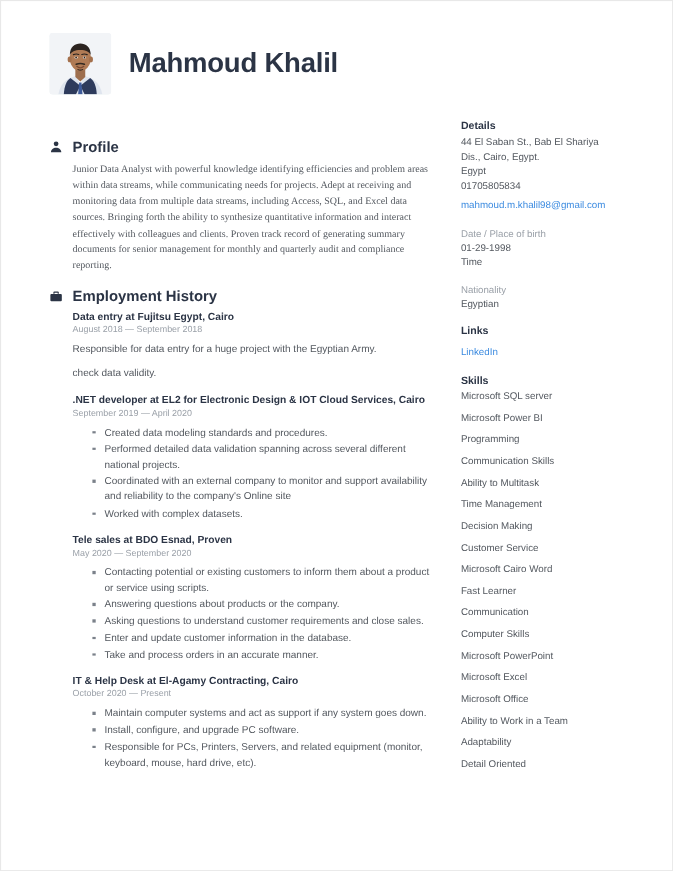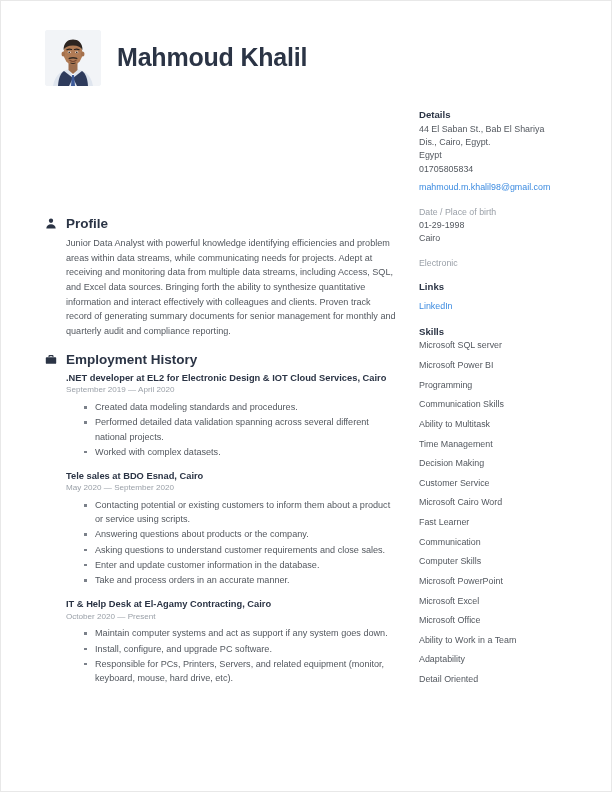--- a/index.html
+++ b/index.html
@@ -88,20 +88,21 @@
     color: #2b3445;
   }
 
   .section-body { padding-left: 21px; }
 
   .profile-text {
     font-size: 9.1px;
     line-height: 1.62;
     color: #53585f;
     text-align: left;
+    font-family: Liberation Serif, serif;
   }
 
   
   .job { margin-bottom: 11px; }
   .job:last-child { margin-bottom: 0; }
 
   .job-title {
     font-size: 9.3px;
     font-weight: bold;
     color: #2b3445;
@@ -245,33 +246,40 @@
           <span class="sec-icon">
             <svg viewBox="0 0 24 24">
                 <path d="M9 3 h6 a2 2 0 0 1 2 2 v2 h-2.2 V5.4 H9.2 V7 H7 V5 a2 2 0 0 1 2-2 Z"></path>
                 <rect x="1.6" y="7.4" width="20.8" height="13.2" rx="1.8"></rect>
               </svg>
           </span>
           <span class="section-title">Employment History</span>
         </div>
         <div class="section-body">
 
+          <div class="job">
+            <div class="job-title">Data entry at Fujitsu Egypt, Cairo</div>
+            <div class="job-dates">August 2018 — September 2018</div>
+            <p class="job-desc">Responsible for data entry for a huge project with the Egyptian Army.</p>
+            <p class="job-desc">check data validity.</p>
+          </div>
 
           <div class="job">
             <div class="job-title">.NET developer  at EL2 for Electronic Design &amp; IOT Cloud Services, Cairo</div>
             <div class="job-dates">September 2019 — April 2020</div>
             <ul class="bullets">
               <li>Created data modeling standards and procedures.</li>
               <li>Performed detailed data validation spanning across several different national projects.</li>
+              <li>Coordinated with an external company to monitor and support  availability and reliability to the company's Online site</li>
               <li>Worked with complex datasets.</li>
             </ul>
           </div>
 
           <div class="job">
-            <div class="job-title">Tele sales at BDO Esnad, Cairo</div>
+            <div class="job-title">Tele sales at BDO Esnad, Proven</div>
             <div class="job-dates">May 2020 — September 2020</div>
             <ul class="bullets">
               <li>Contacting potential or existing customers to inform them about a product or service using scripts.</li>
               <li>Answering questions about products or the company.</li>
               <li>Asking questions to understand customer requirements and close sales.</li>
               <li>Enter and update customer information in the database.</li>
               <li>Take and process orders in an accurate manner.</li>
             </ul>
           </div>
 
@@ -296,25 +304,26 @@
         <div class="side-line">44 El Saban St., Bab El Shariya</div>
         <div class="side-line">Dis., Cairo, Egypt.</div>
         <div class="side-line">Egypt</div>
         <div class="side-line">01705805834</div>
         <a class="side-link" href="#">mahmoud.m.khalil98@gmail.com</a>
       </div>
 
       <div class="side-block">
         <div class="side-label">Date / Place of birth</div>
         <div class="side-line">01-29-1998</div>
-        <div class="side-line">Cairo</div>
-      </div>
-
-      <div class="side-block">
-        <div class="side-label">Electronic</div>
+        <div class="side-line">Time</div>
+      </div>
+
+      <div class="side-block">
+        <div class="side-label">Nationality</div>
+        <div class="side-line">Egyptian</div>
       </div>
 
       <div class="side-block">
         <div class="side-heading">Links</div>
         <a class="side-link" href="#">LinkedIn</a>
       </div>
 
       <div class="side-block">
         <div class="side-heading">Skills</div>
         <div class="skill-item">Microsoft SQL server</div>

